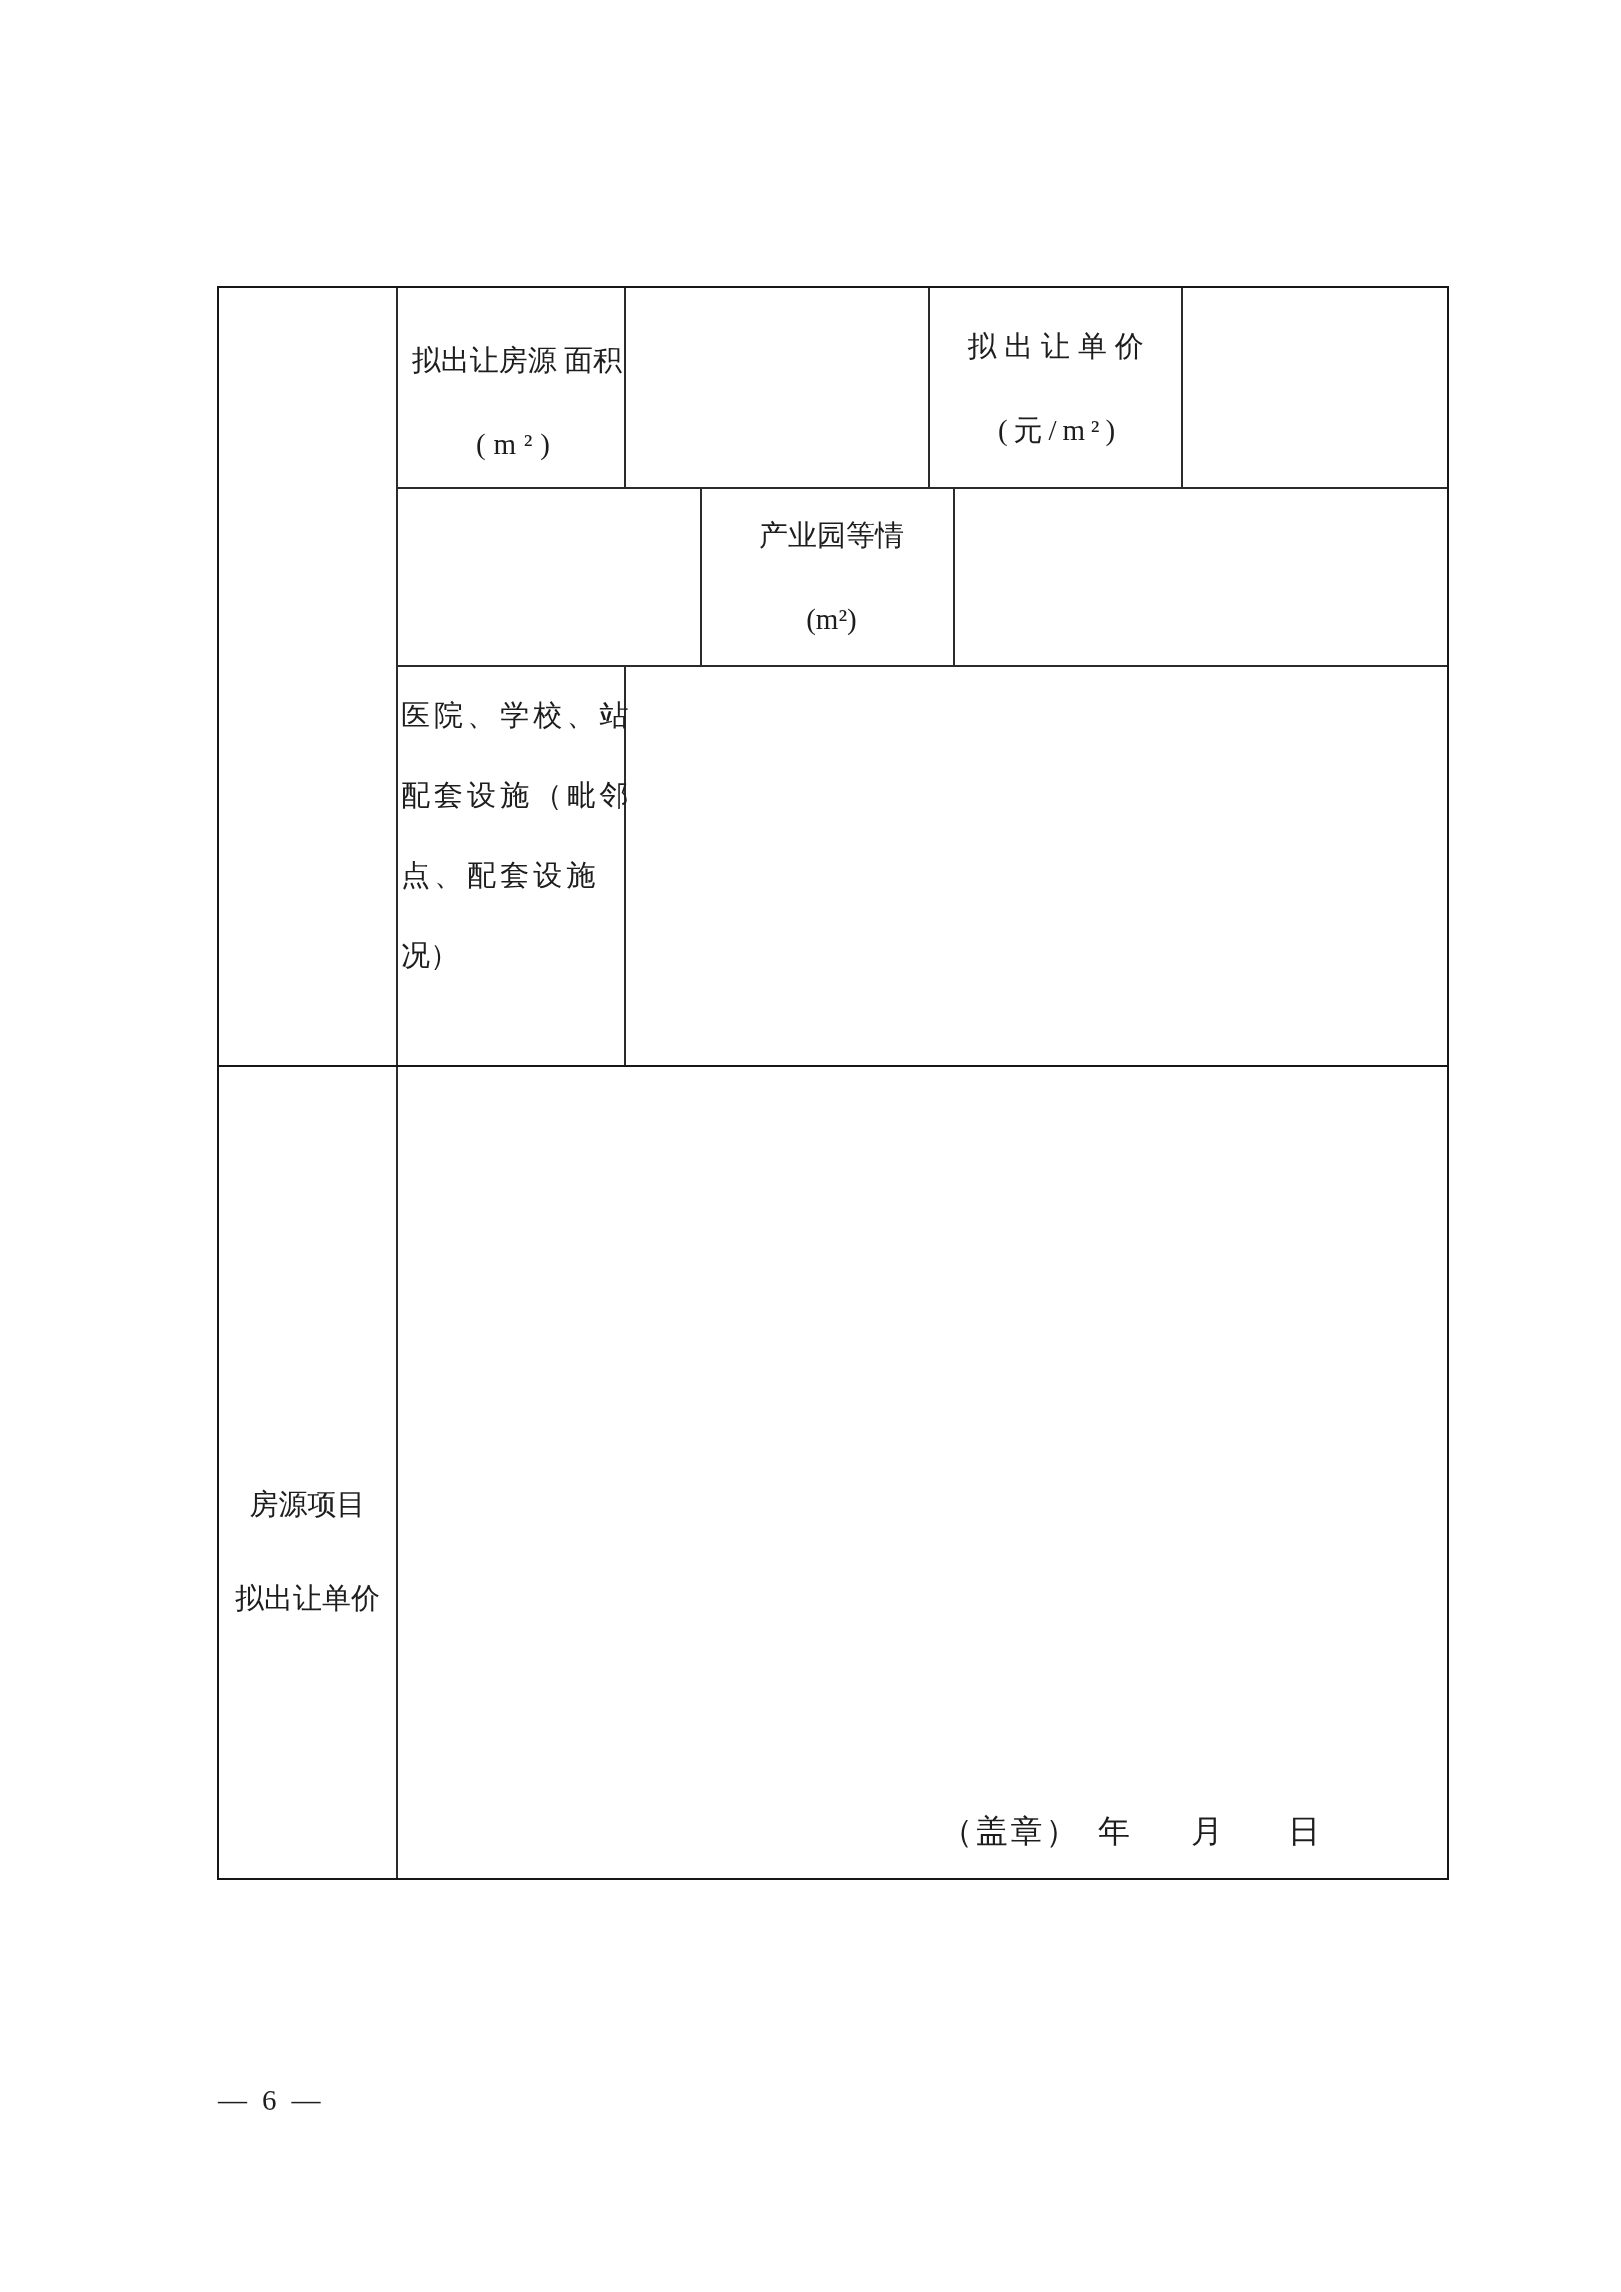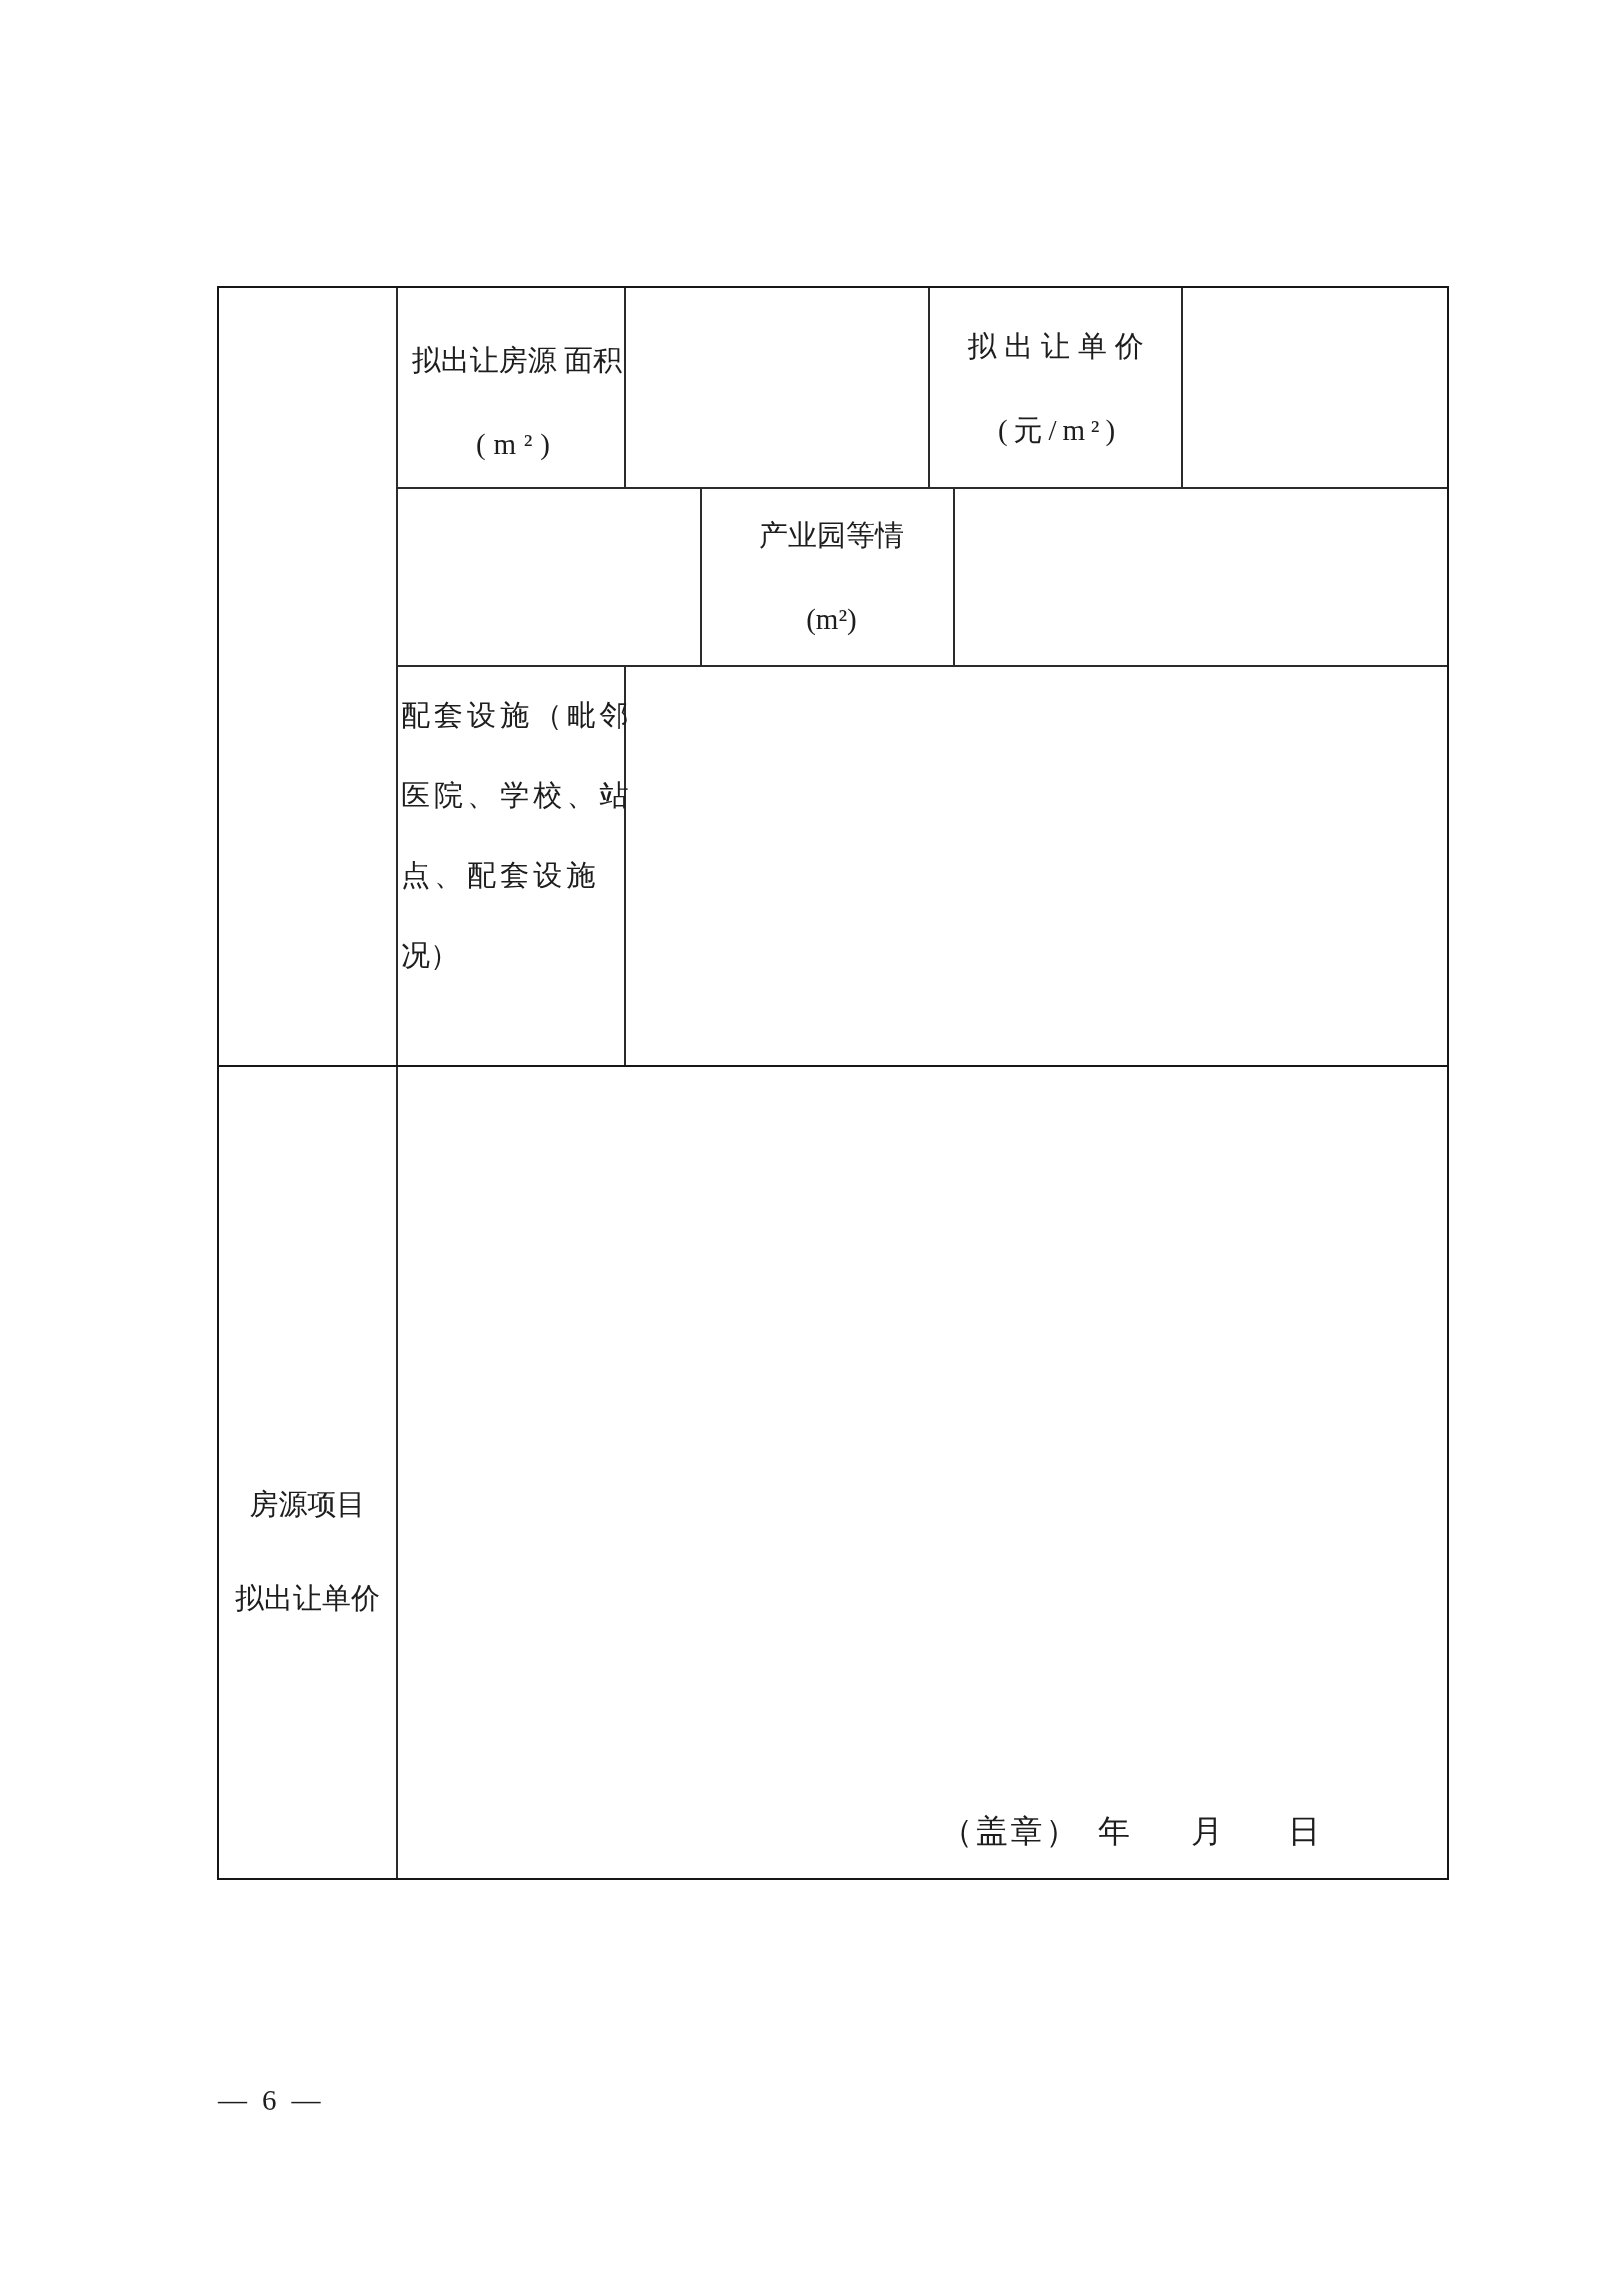--- a/index.html
+++ b/index.html
@@ -94,22 +94,22 @@
           <div class="cell c-val3"></div>
           <div class="cell c-label4 lh86">
             <span class="line">产业园等情</span>
             <span class="line">(m²)</span>
           </div>
           <div class="cell last"></div>
         </div>
 
         <div class="row r3">
           <div class="cell c-label2 facilities">
+            <span class="line just">医院、学校、站</span>
             <span class="line just">配套设施（毗邻</span>
-            <span class="line just">医院、学校、站</span>
             <span class="line just">点、配套设施</span>
             <span class="line">况）</span>
           </div>
           <div class="cell last"></div>
         </div>
 
       </div>
     </div>
 
     <div class="band-bottom">

